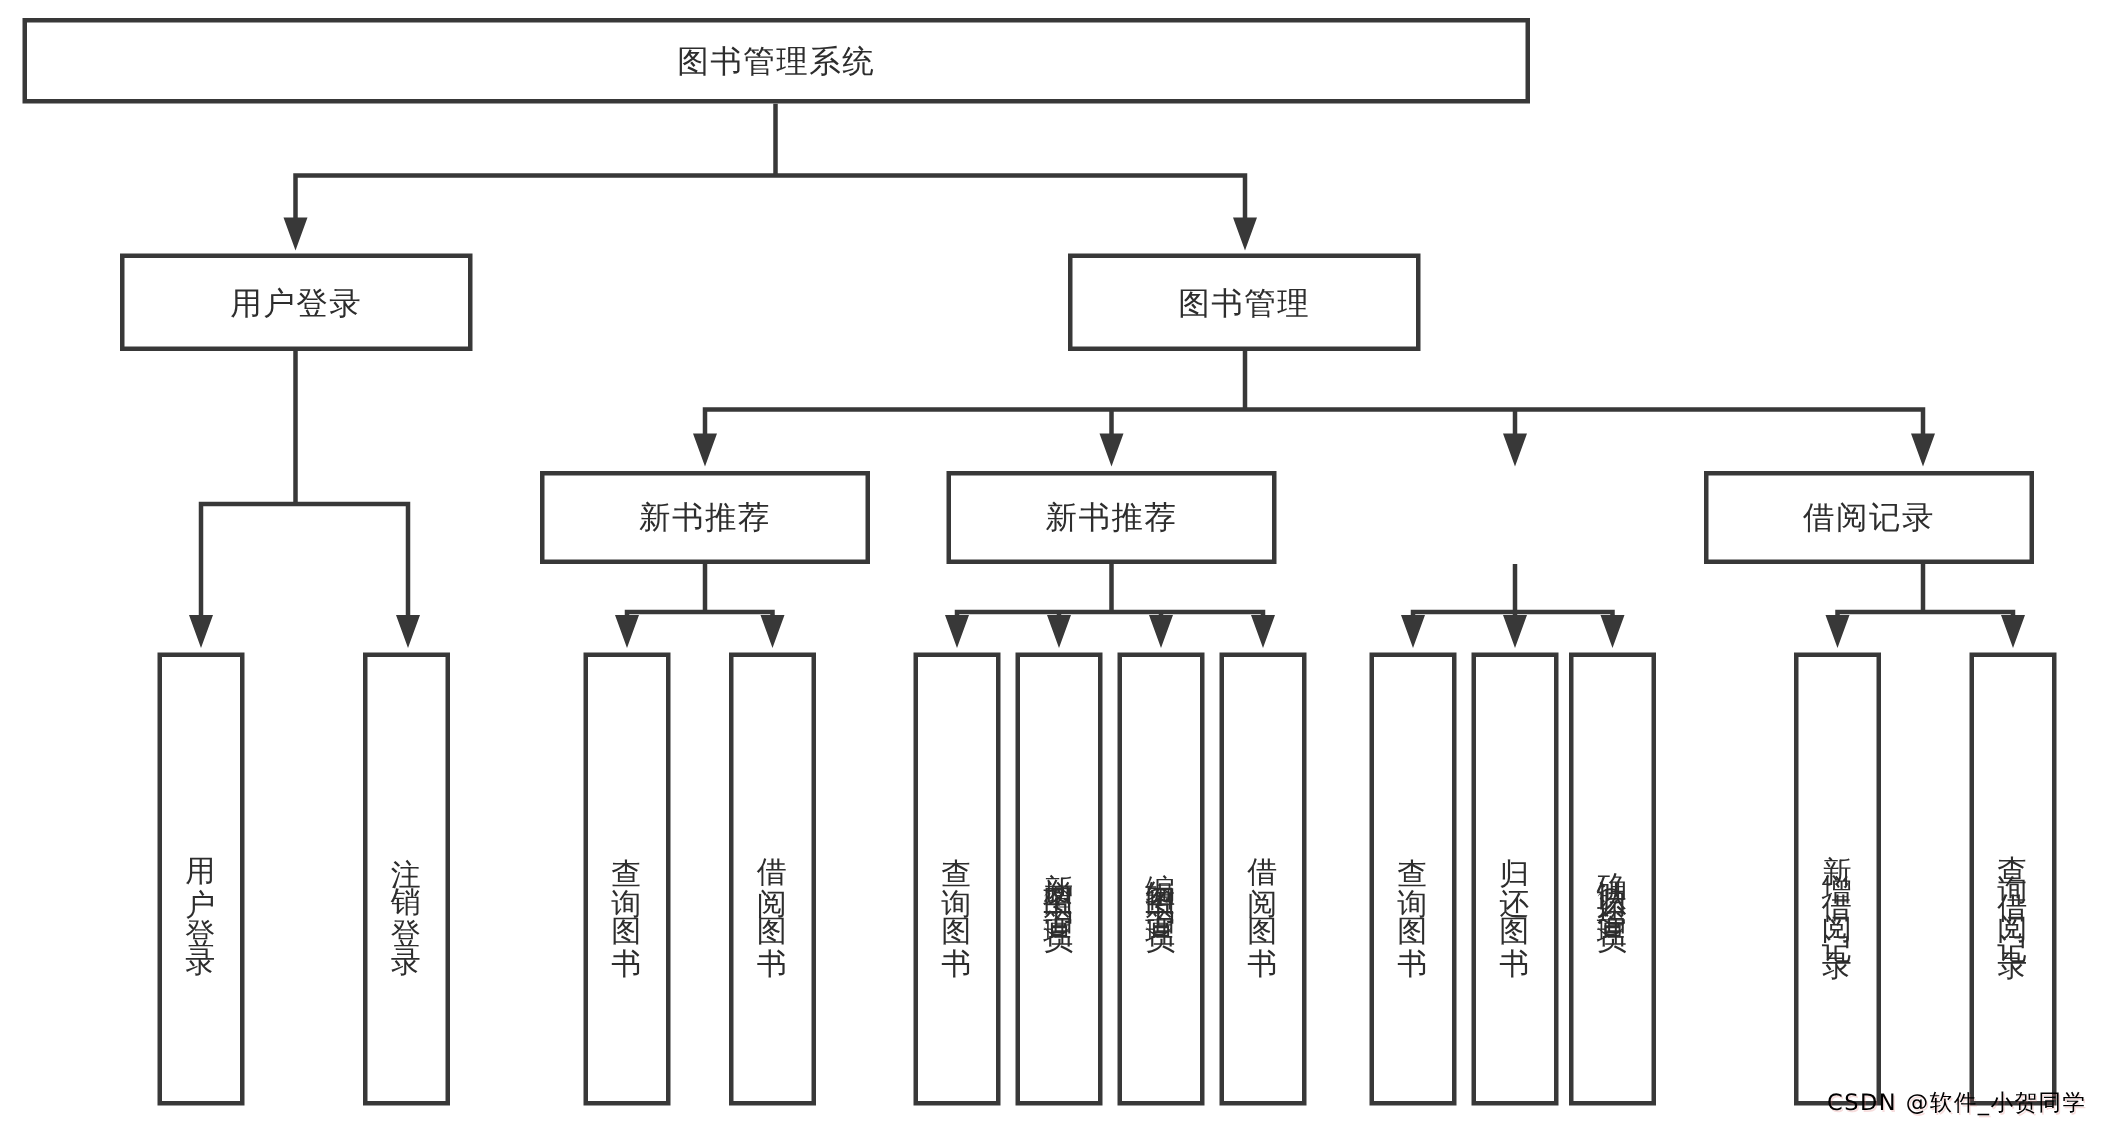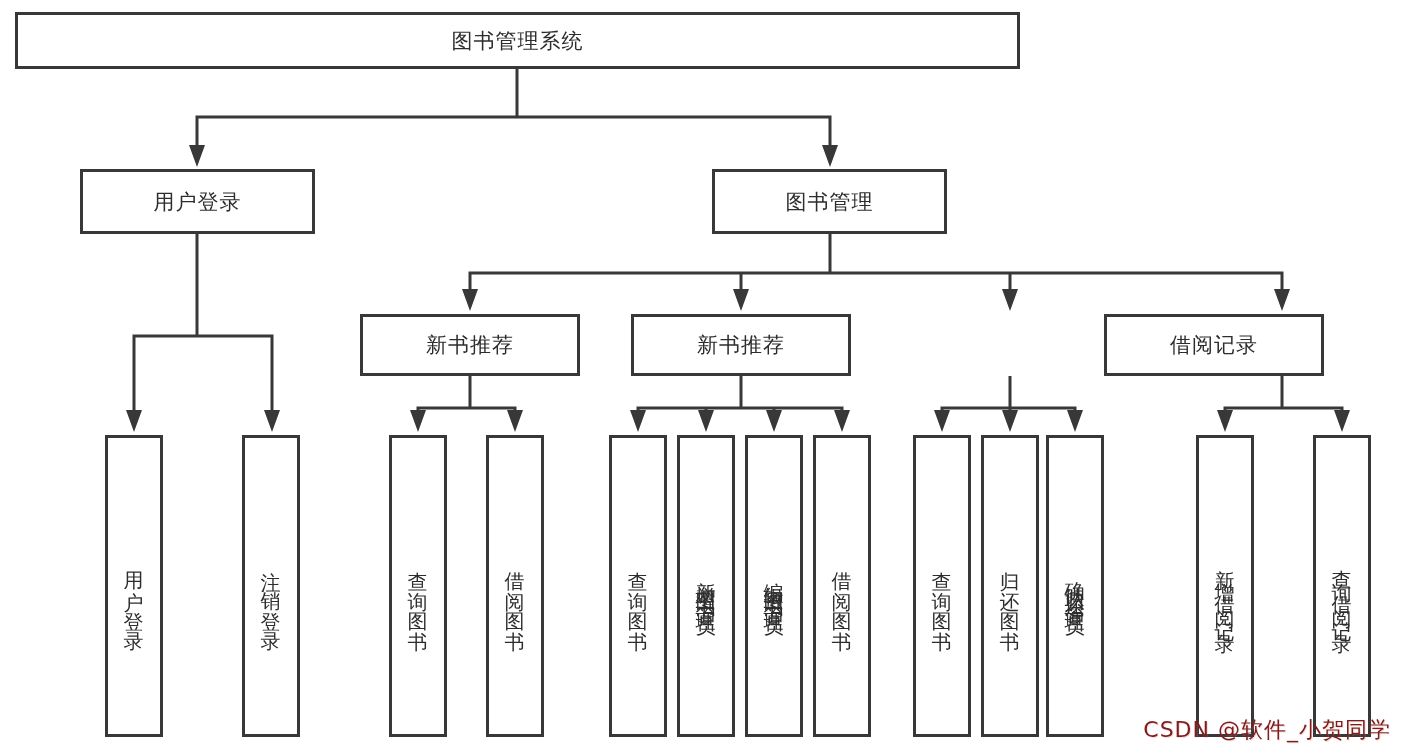--- a/index.html
+++ b/index.html
@@ -18,21 +18,21 @@
   .hbox { font-size:21px; letter-spacing:1px; }
   .vbox {
     writing-mode:vertical-rl; text-orientation:mixed;
     font-size:20px; line-height:1;
   }
   .ls4 { letter-spacing:20px; text-indent:20px; }
   .ls6 { letter-spacing:13px; text-indent:13px; }
   .ls9 { letter-spacing:5px;  text-indent:5px; }
   .watermark {
     position:absolute; right:14px; bottom:2px;
-    font-size:22px; color:#7f1d1d; letter-spacing:1px;
+    font-size:15px; color:#000000; letter-spacing:1px;
     text-shadow:1px 1px 0 rgba(225,120,120,0.25);
     z-index:3; white-space:nowrap;
   }
 </style>
 </head>
 <body>
 
 <div class="canvas">
 
   <svg class="wires" viewBox="0 0 1405 747">
@@ -66,21 +66,21 @@
              M1334 410 L1350 410 L1342 432 Z"></path>
   </svg>
 
   <div class="box hbox" style="left:15px;top:12px;width:1005px;height:57px">图书管理系统</div>
 
   <div class="box hbox" style="left:80px;top:169px;width:235px;height:65px">用户登录</div>
   <div class="box hbox" style="left:360px;top:314px;width:220px;height:62px">新书推荐</div>
 
   <div class="box hbox" style="left:712px;top:169px;width:235px;height:65px">图书管理</div>
   <div class="box hbox" style="left:631px;top:314px;width:220px;height:62px">新书推荐</div>
-  <div class="box hbox" style="left:1104px;top:314px;width:220px;height:62px">借阅记录</div>
+  <div class="box hbox" style="left:1136px;top:314px;width:220px;height:62px">借阅记录</div>
 
   <div class="box vbox ls4" style="left:105px;top:435px;width:58px;height:302px">用户登录</div>
   <div class="box vbox ls4" style="left:242px;top:435px;width:58px;height:302px">注销登录</div>
 
   <div class="box vbox ls4" style="left:389px;top:435px;width:58px;height:302px">查询图书</div>
   <div class="box vbox ls4" style="left:486px;top:435px;width:58px;height:302px">借阅图书</div>
 
   <div class="box vbox ls4" style="left:609px;top:435px;width:58px;height:302px">查询图书</div>
   <div class="box vbox ls9" style="left:677px;top:435px;width:58px;height:302px">新增图书（管理员）</div>
   <div class="box vbox ls9" style="left:745px;top:435px;width:58px;height:302px">编辑图书（管理员）</div>

